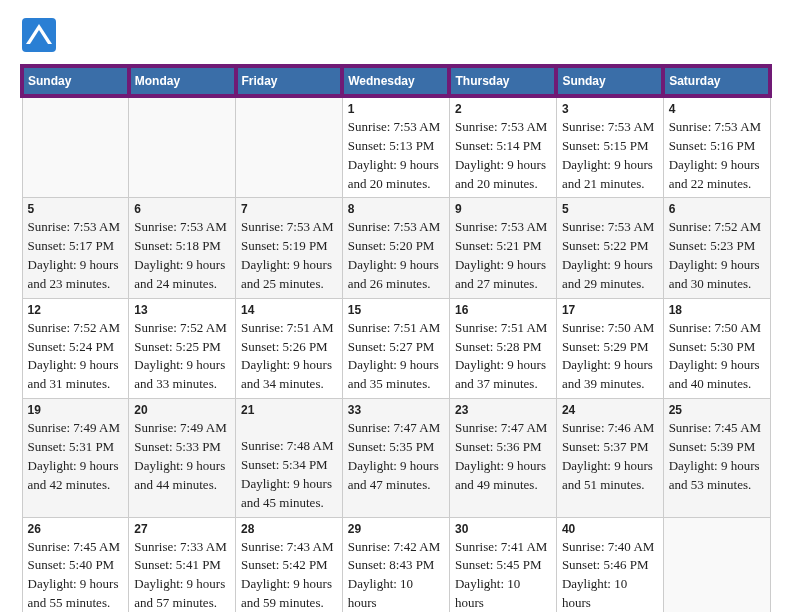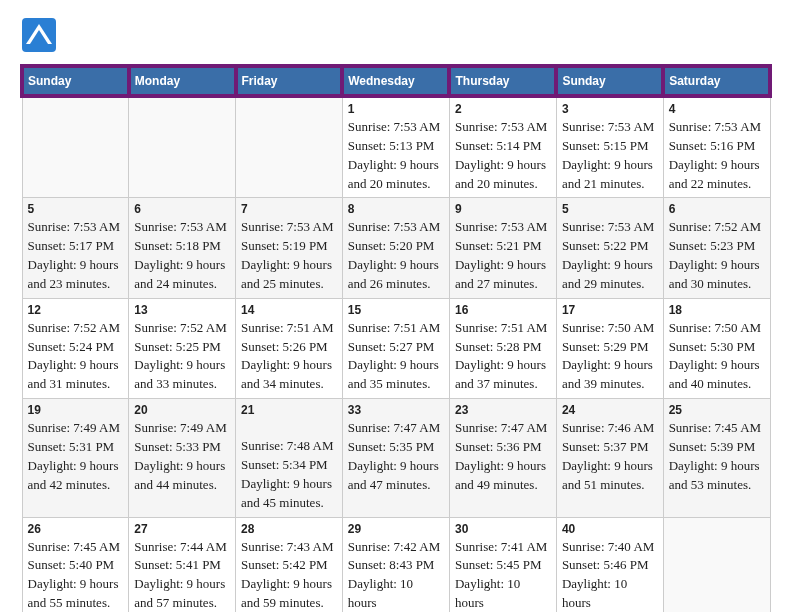--- a/index.html
+++ b/index.html
@@ -323,21 +323,21 @@
         <tr>
           <td>
             <span class="day-number">26</span>
             <div class="day-info" style="white-space: pre-line;">Sunrise: 7:45 AM
 Sunset: 5:40 PM
 Daylight: 9 hours
 and 55 minutes.</div>
           </td>
           <td>
             <span class="day-number">27</span>
-            <div class="day-info" style="white-space: pre-line;">Sunrise: 7:44 AM
+            <div class="day-info" style="white-space: pre-line;">Sunrise: 7:33 AM
 Sunset: 5:41 PM
 Daylight: 9 hours
 and 57 minutes.</div>
           </td>
           <td>
             <span class="day-number">28</span>
             <div class="day-info" style="white-space: pre-line;">Sunrise: 7:43 AM
 Sunset: 5:42 PM
 Daylight: 9 hours
 and 59 minutes.</div>

